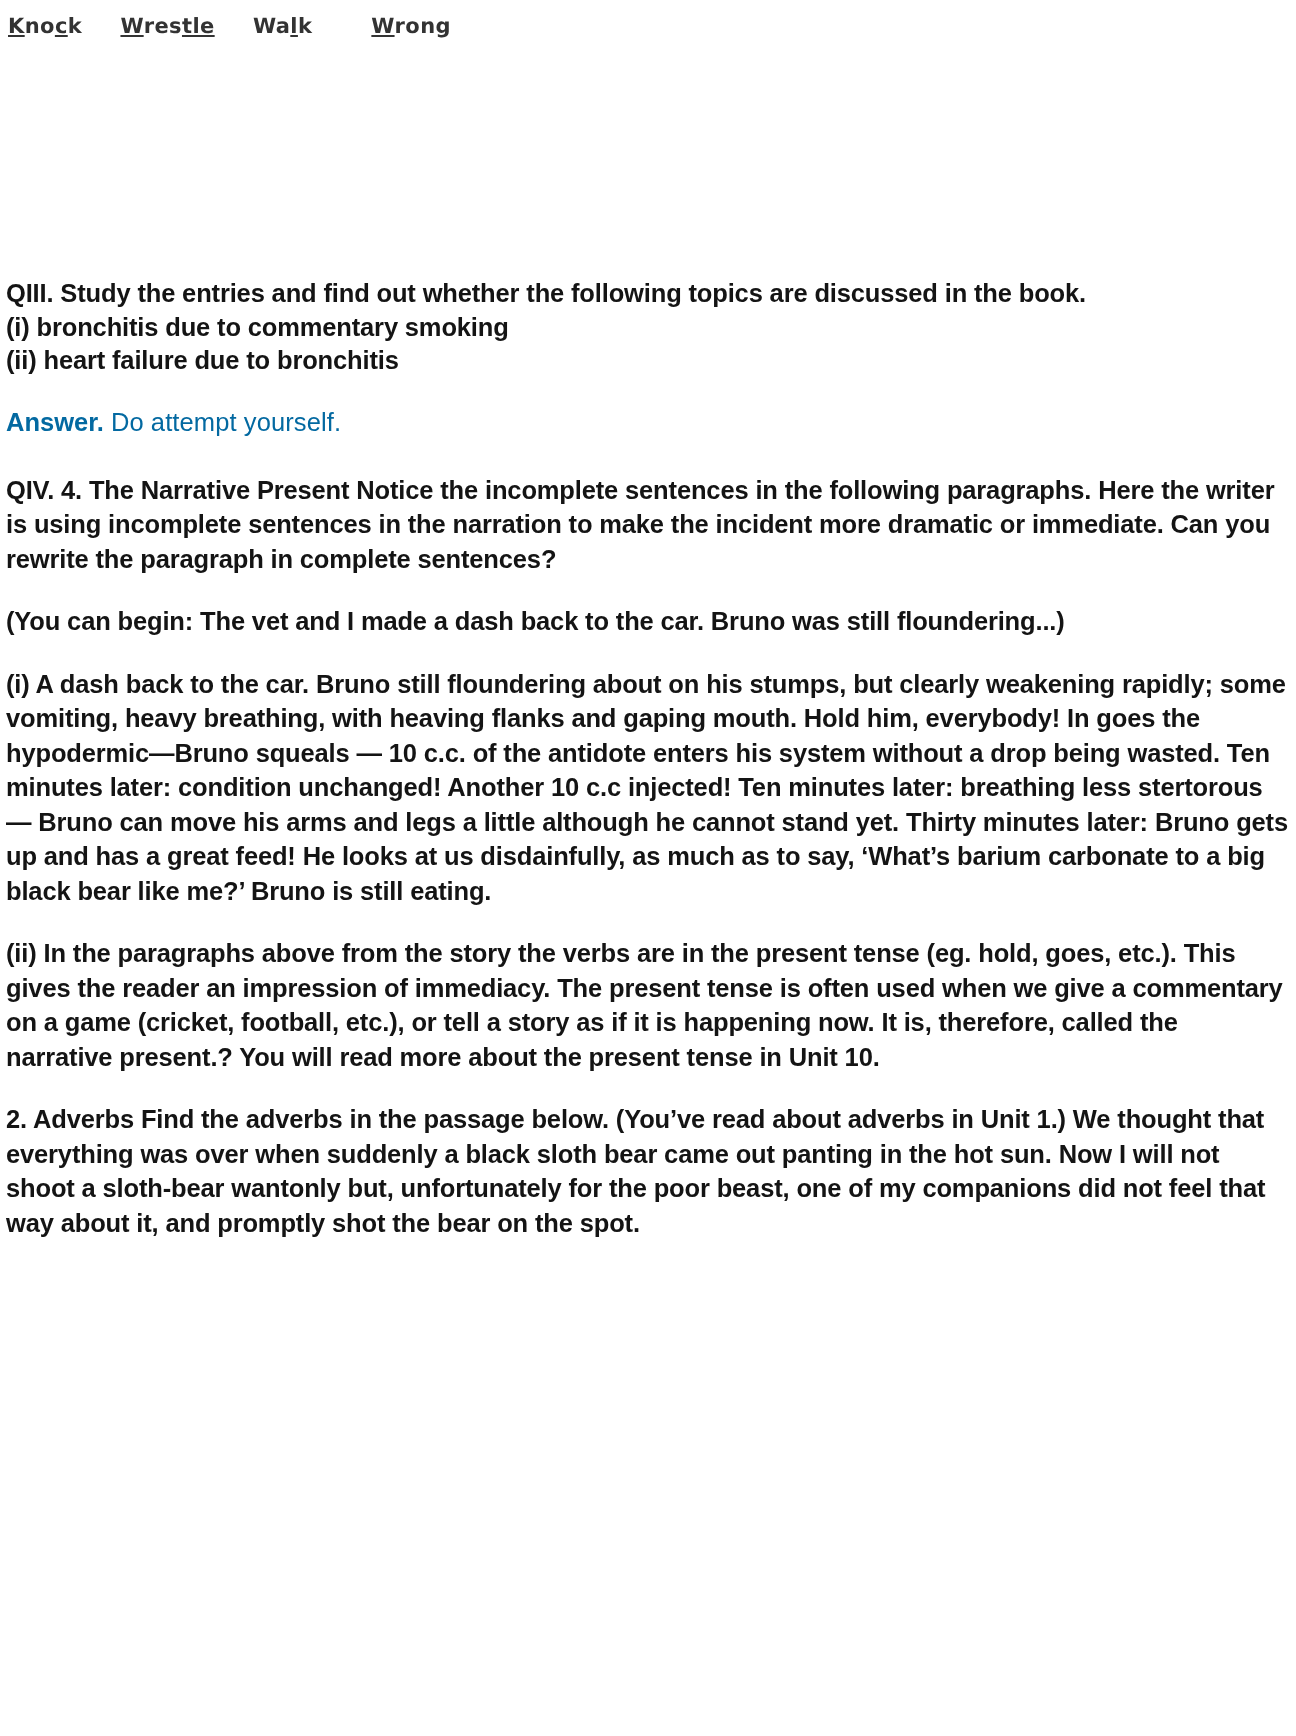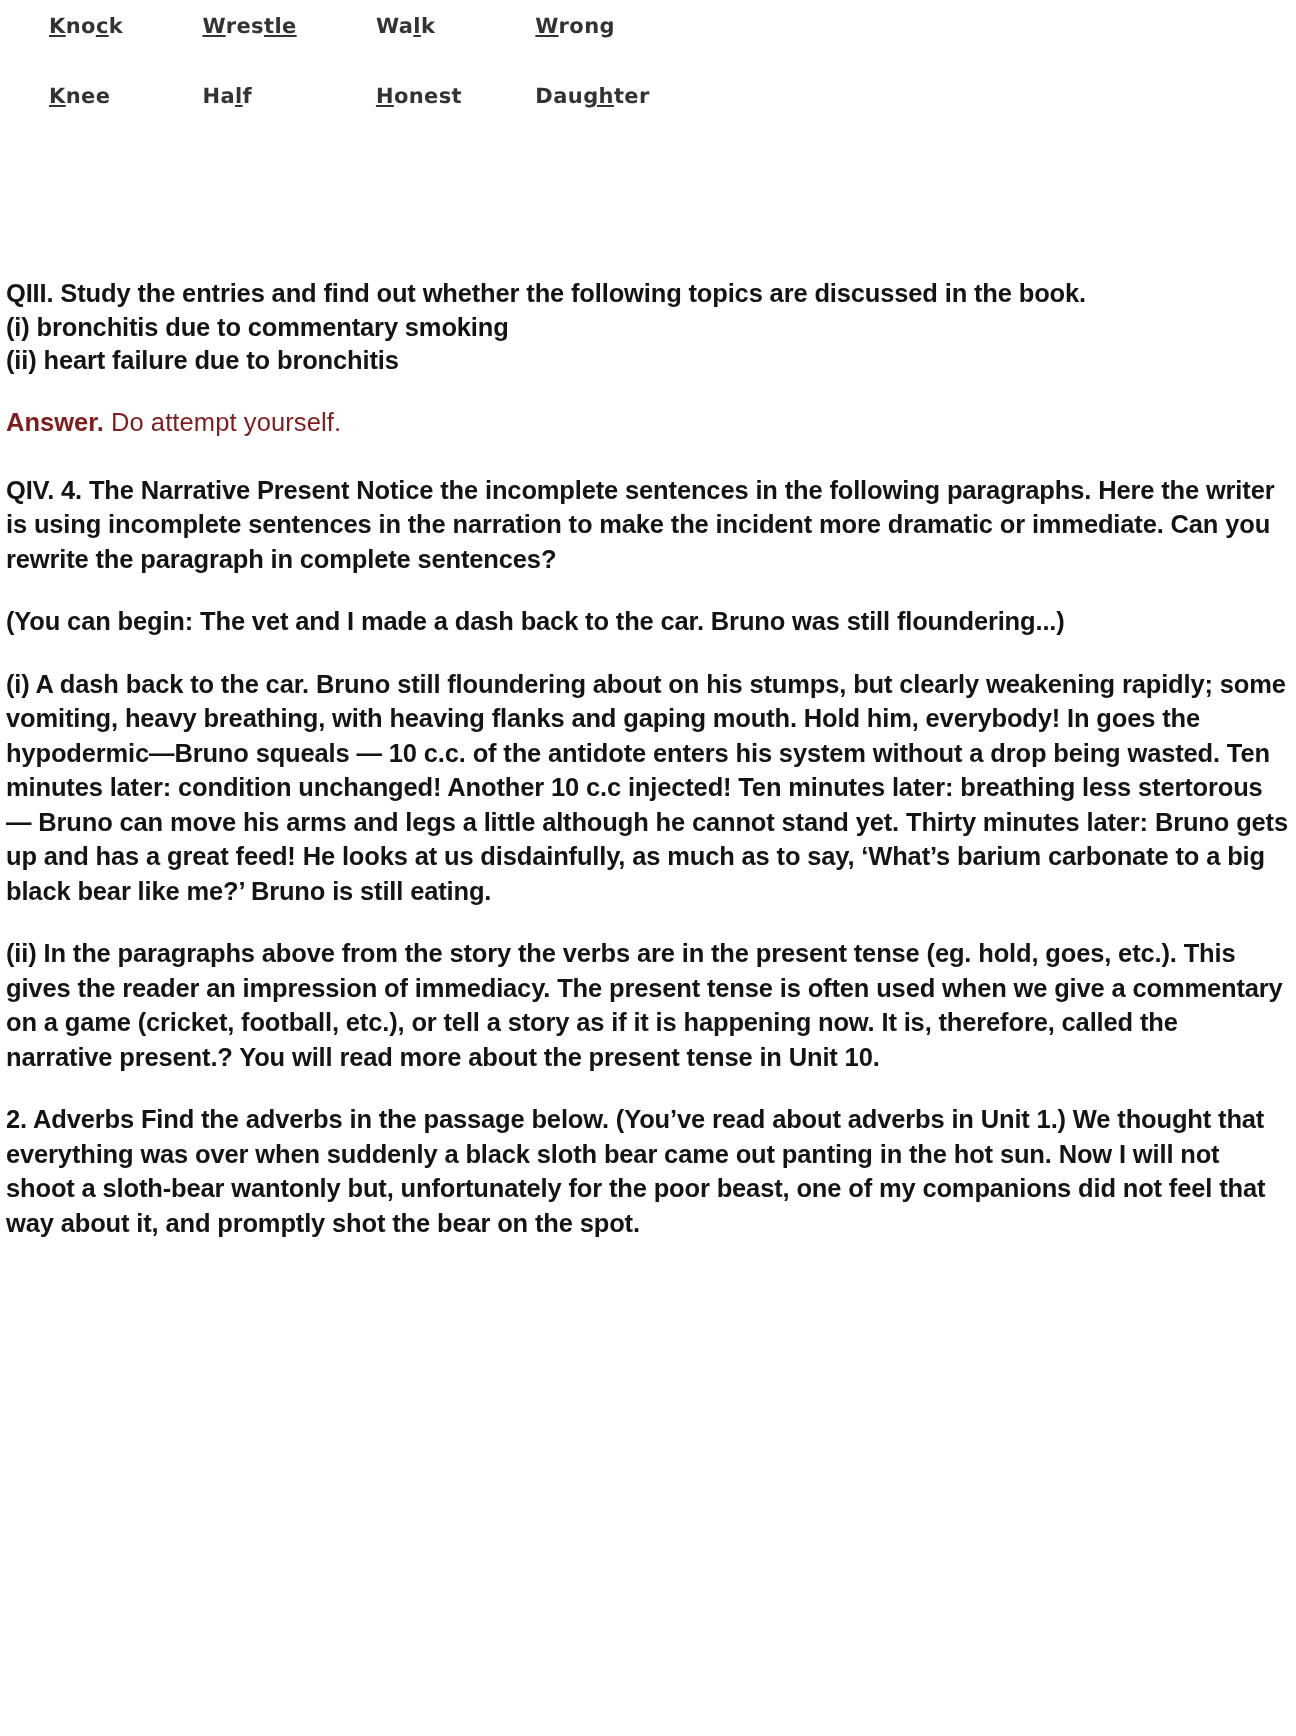--- a/index.html
+++ b/index.html
@@ -39,21 +39,20 @@
   .grid-cell {
     display: inline-block;
     vertical-align: top;
     font-family: "DejaVu Sans", sans-serif;
     font-size: 21px;
     font-weight: 600;
     letter-spacing: 0.4px;
     color: #3b3b3b;
     filter: blur(0.18px) contrast(1.12);
     text-rendering: geometricPrecision;
-    margin-left: 41px;
   }
   .grid-cell u {
     text-decoration: underline;
     text-underline-offset: 2px;
     text-decoration-thickness: 2px;
   }
   .c0 { width: 108px; }
   .c1 { width: 128px; }
   .c2 { width: 114px; }
   .c3 { width: 140px; }
@@ -78,46 +77,40 @@
     text-align: left;
   }
   .para.tight { line-height: 33px; }
   .gap-md { height: 28px; }
   .gap-lg { height: 34px; }
 
   .answer-line {
     font-family: "Liberation Sans", sans-serif;
     font-size: 25.5px;
     line-height: 34px;
-    color: #7f1d1d;
+    color: #0369a1;
     margin: 0;
   }
   .answer-line .lbl { font-weight: bold; }
   .answer-line .txt { font-weight: normal; letter-spacing: 0.1px; }
 </style>
 </head>
 <body>
 
 <div id="page">
 
   <div id="word-grid">
 
     <div class="grid-row">
       <span class="grid-cell c0"><u>K</u><span>no</span><u>c</u><span>k</span></span>
       <span class="grid-cell c1"><u>W</u><span>res</span><u>tle</u></span>
       <span class="grid-cell c2"><span>Wa</span><u>l</u><span>k</span></span>
       <span class="grid-cell c3"><u>W</u><span>rong</span></span>
     </div>
 
-    <div class="grid-row">
-      <span class="grid-cell c0"><u>K</u><span>nee</span></span>
-      <span class="grid-cell c1"><span>Ha</span><u>l</u><span>f</span></span>
-      <span class="grid-cell c2"><u>H</u><span>onest</span></span>
-      <span class="grid-cell c3"><span>Dau</span><u>gh</u><span>ter</span></span>
-    </div>
 
 
 
   </div>
 
   <div id="content">
 
     <p class="para">QIII. Study the entries and find out whether the following topics are discussed in the book.</p>
     <p class="para tight">(i) bronchitis due to commentary smoking</p>
     <p class="para tight">(ii) heart failure due to bronchitis</p>

